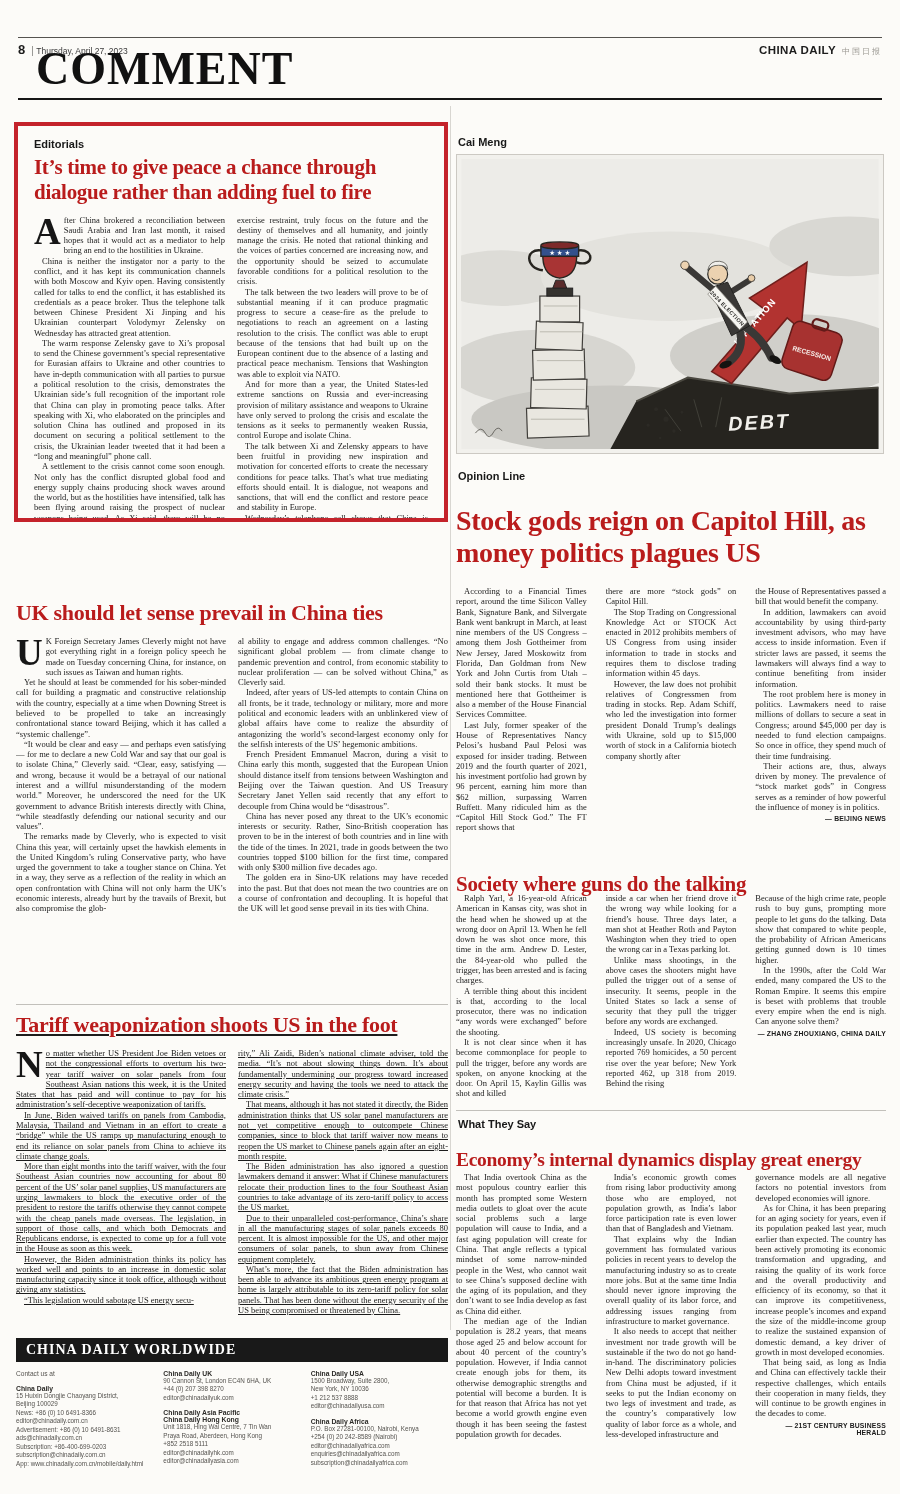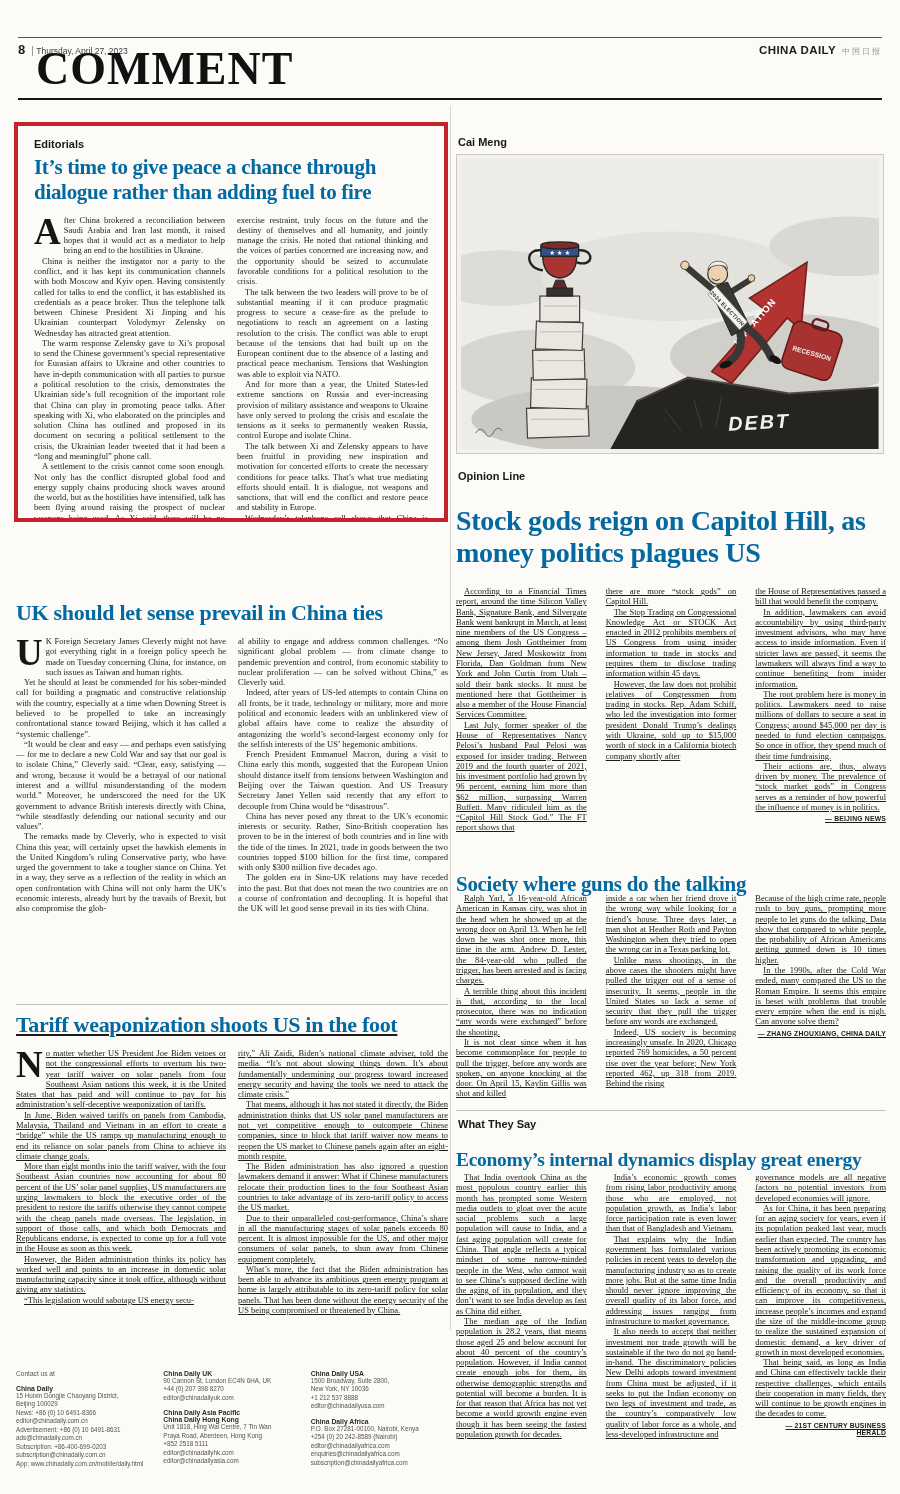--- a/index.html
+++ b/index.html
@@ -14,24 +14,24 @@
          border-left:1px solid #9a9a96;padding-left:3px;}
   .brand{font-family:"Liberation Sans",sans-serif;font-weight:bold;font-size:11.5px;letter-spacing:.4px;margin-top:30px;}
   .brand-cn{font-size:8px;color:#9a9892;font-weight:normal;margin-left:6px;letter-spacing:2px;}
   .hdr-rule{position:absolute;top:37px;left:18px;right:18px;height:1px;background:#55534f;}
   .section-title{position:absolute;top:42px;left:16px;font-weight:bold;font-size:46px;
                  letter-spacing:1px;color:#111;margin-left:20px;}
   .section-rule{position:absolute;top:98px;left:18px;right:18px;height:2px;background:#161616;}
   .vdiv{position:absolute;left:450px;top:106px;height:1224px;width:1px;background:#d8d6d1;}
   
   .kicker{font-family:"Liberation Sans",sans-serif;font-weight:bold;font-size:11px;color:#181818;}
-  .headline{font-weight:bold;color:#0369a1;letter-spacing:-.3px;}
+  .headline{font-weight:bold;color:#b91c1c;letter-spacing:-.3px;}
   .tcol{flex:1 1 0;min-width:0;}
   .body2{display:flex;gap:12px;}
-  .body3{display:flex;gap:19px;text-decoration:underline;}
+  .body3{display:flex;gap:19px;}
   .para,.plist p{margin:0;font-size:8.5px;line-height:1.21;text-align:justify;text-indent:8px;}
   .para.lead{text-indent:0;}
   .plist p:first-child{}
   .tcol.cont .plist p:first-child{text-indent:0;}
   .dropcap{float:left;font-weight:bold;font-size:37px;line-height:.82;padding:2px 3px 0 0;color:#161616;}
   .byline{font-family:"Liberation Sans",sans-serif;font-weight:bold;font-size:6.8px;
           text-align:right;margin-top:3px;color:#1b1b1b;letter-spacing:.2px;}
   .rule{position:absolute;height:1px;background:#c2c0bb;}
   
   .editorial-box{position:absolute;top:102px;left:14px;width:434px;height:400px;
@@ -154,20 +154,21 @@
             <p>rity,” Ali Zaidi, Biden’s national climate adviser, told the media. “It’s not about slowing things down. It’s about fundamentally undermining our progress toward increased energy security and having the tools we need to attack the climate crisis.”</p>
             <p>That means, although it has not stated it directly, the Biden administration thinks that US solar panel manufacturers are not yet competitive enough to outcompete Chinese companies, since to block that tariff waiver now means to reopen the US market to Chinese panels again after an eight-month respite.</p>
             <p>The Biden administration has also ignored a question lawmakers demand it answer: What if Chinese manufacturers relocate their production lines to the four Southeast Asian countries to take advantage of its zero-tariff policy to access the US market.</p>
             <p>Due to their unparalleled cost-performance, China’s share in all the manufacturing stages of solar panels exceeds 80 percent. It is almost impossible for the US, and other major consumers of solar panels, to shun away from Chinese equipment completely.</p>
             <p>What’s more, the fact that the Biden administration has been able to advance its ambitious green energy program at home is largely attributable to its zero-tariff policy for solar panels. That has been done without the energy security of the US being compromised or threatened by China.</p>
           </div>
       </div>
     </div>
   </section>
 
+  <div class="ww-banner">CHINA DAILY WORLDWIDE</div>
   <footer class="contact">
     <div class="fcol">
       <div class="contact-label">Contact us at</div>
       <div class="oname">China Daily</div>
       <div class="olines">
           <p>15 Huixin Dongjie Chaoyang District,</p>
           <p>Beijing 100029</p>
           <p>News: +86 (0) 10 6491-8366</p>
           <p>editor@chinadaily.com.cn</p>
           <p>Advertisement: +86 (0) 10 6491-8631</p>

